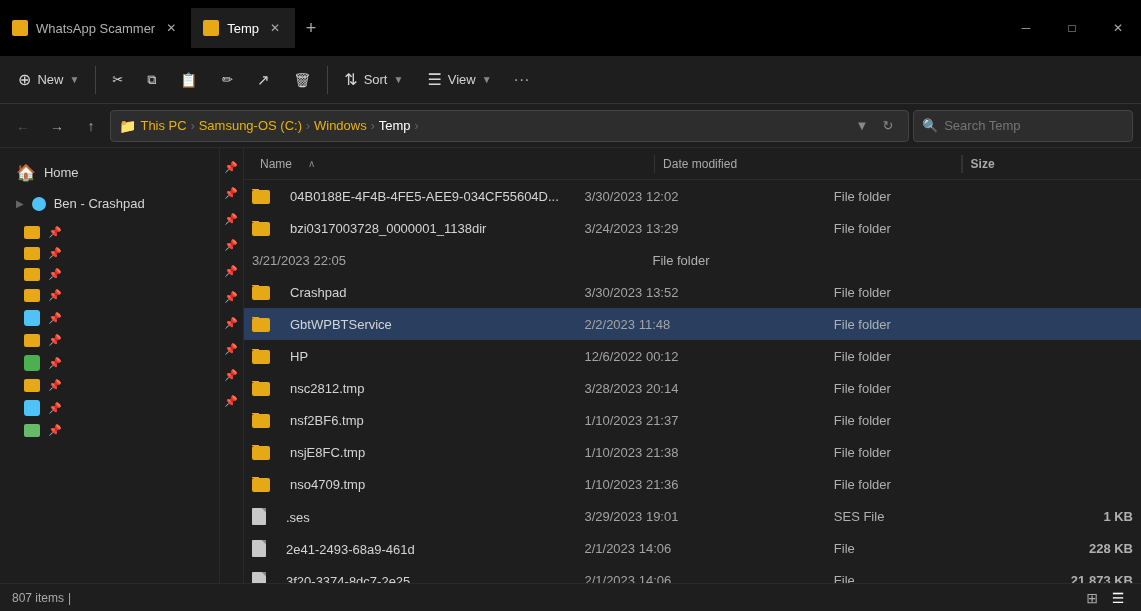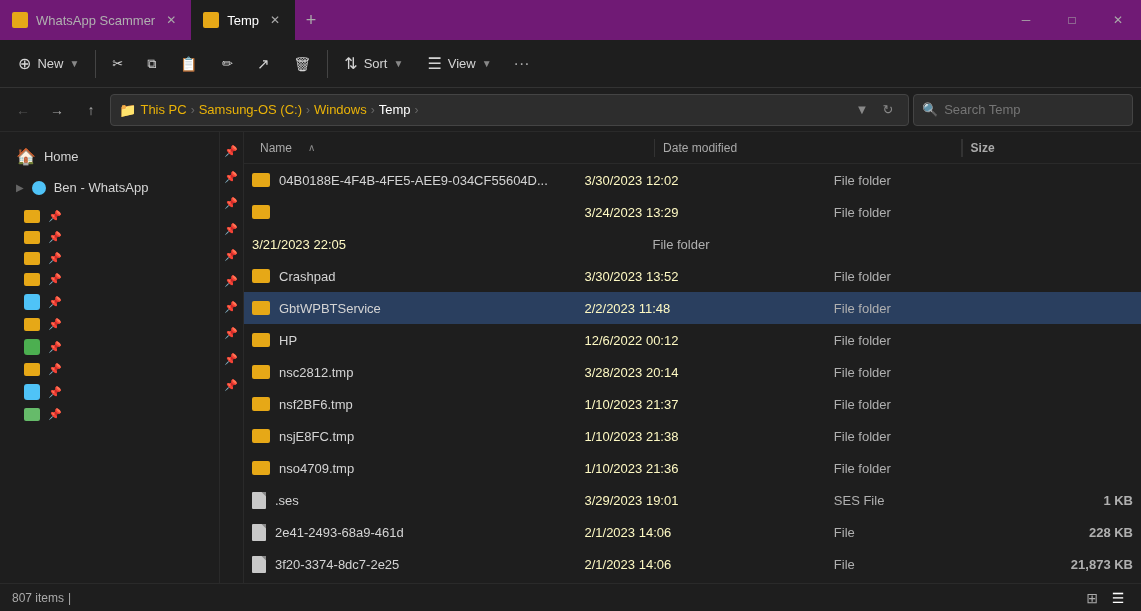--- a/index.html
+++ b/index.html
@@ -12,22 +12,22 @@
       font-size: 13px;
       overflow: hidden;
       display: flex;
       flex-direction: column;
     }
 
     
     .title-bar {
       display: flex;
       align-items: center;
-      background: #701a75;
-      height: 40px;
+      background: #000000;
+      height: 56px;
       padding: 8px 0;
       flex-shrink: 0;
     }
     .tab {
       display: flex;
       align-items: center;
       padding: 0 12px;
       height: 40px;
       gap: 8px;
       font-size: 13px;
@@ -335,29 +335,29 @@
     .file-row {
       display: flex;
       align-items: center;
       padding: 0 8px;
       height: 32px;
       cursor: pointer;
     }
     .file-row.selected { background: #2a3f5f; }
     .file-cell {
       display: flex;
-      align-items: center;
-      gap: 9px;
+      align-items: flex-end;
+      gap: 20px;
       overflow: hidden;
       white-space: nowrap;
       text-overflow: ellipsis;
       font-size: 13px;
     }
     .file-cell.col-name { flex: 2; }
-    .file-cell.col-date { flex: 1.5; color: #fef9c3; }
+    .file-cell.col-date { flex: 1.5; color: #a3a3a3; }
     .file-cell.col-type { flex: 1; color: #b0b0b0; }
     .file-cell.col-size { flex: 0.8; color: #b0b0b0; justify-content: flex-end; }
     .file-icon-folder {
       width: 18px;
       height: 14px;
       background: #e6a817;
       border-radius: 2px;
       position: relative;
       flex-shrink: 0;
     }
@@ -522,21 +522,21 @@
 <div class="main-content">
 
   <div class="sidebar">
     <div class="sidebar-item">
       <span class="sidebar-icon sidebar-home">🏠</span>
       <span>Home</span>
     </div>
     <div class="sidebar-item">
       <span class="sidebar-expand">▶</span>
       <span style="width:14px;height:14px;background:#4fc3f7;border-radius:50%;display:inline-block;flex-shrink:0;"></span>
-      <span>Ben - WhatsApp</span>
+      <span>Ben - Crashpad</span>
     </div>
 
     <div class="sidebar-pin-area">
       <div class="sidebar-pinned-item">
         <span style="width:16px;height:13px;background:#e6a817;border-radius:2px;display:inline-block;flex-shrink:0;"></span>
         <span class="pin-icon">📌</span>
       </div>
       <div class="sidebar-pinned-item">
         <span style="width:16px;height:13px;background:#e6a817;border-radius:2px;display:inline-block;flex-shrink:0;"></span>
         <span class="pin-icon">📌</span>
@@ -612,20 +612,21 @@
         <div class="file-icon-folder"></div>
         <span>04B0188E-4F4B-4FE5-AEE9-034CF55604D...</span>
       </div>
       <div class="file-cell col-date">3/30/2023 12:02</div>
       <div class="file-cell col-type">File folder</div>
       <div class="file-cell col-size"></div>
     </div>
         <div class="file-row">
       <div class="file-cell col-name">
         <div class="file-icon-folder"></div>
+        <span>bzi0317003728_0000001_1138dir</span>
       </div>
       <div class="file-cell col-date">3/24/2023 13:29</div>
       <div class="file-cell col-type">File folder</div>
       <div class="file-cell col-size"></div>
     </div>
         <div class="file-row">
       <div class="file-cell col-date">3/21/2023 22:05</div>
       <div class="file-cell col-type">File folder</div>
       <div class="file-cell col-size"></div>
     </div>

